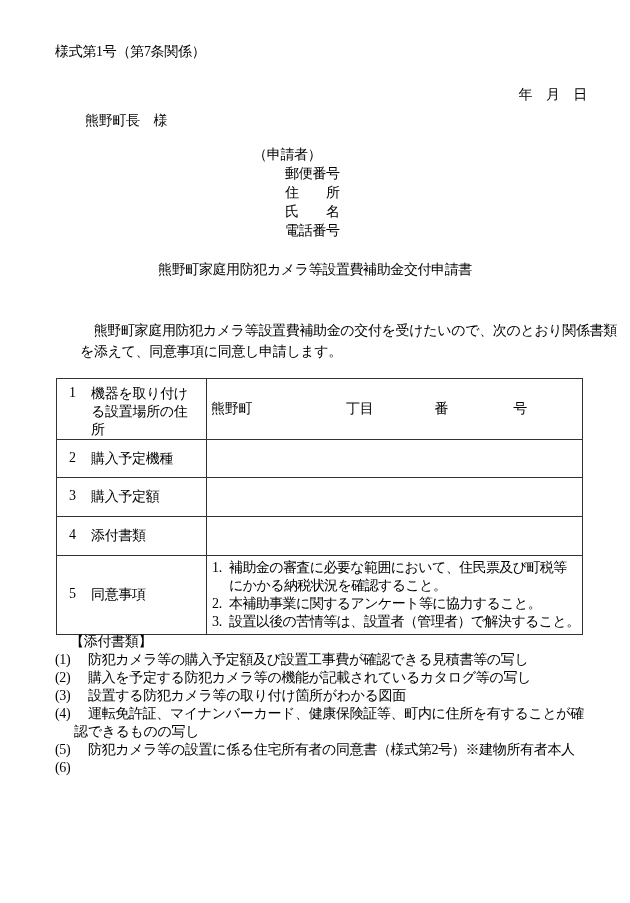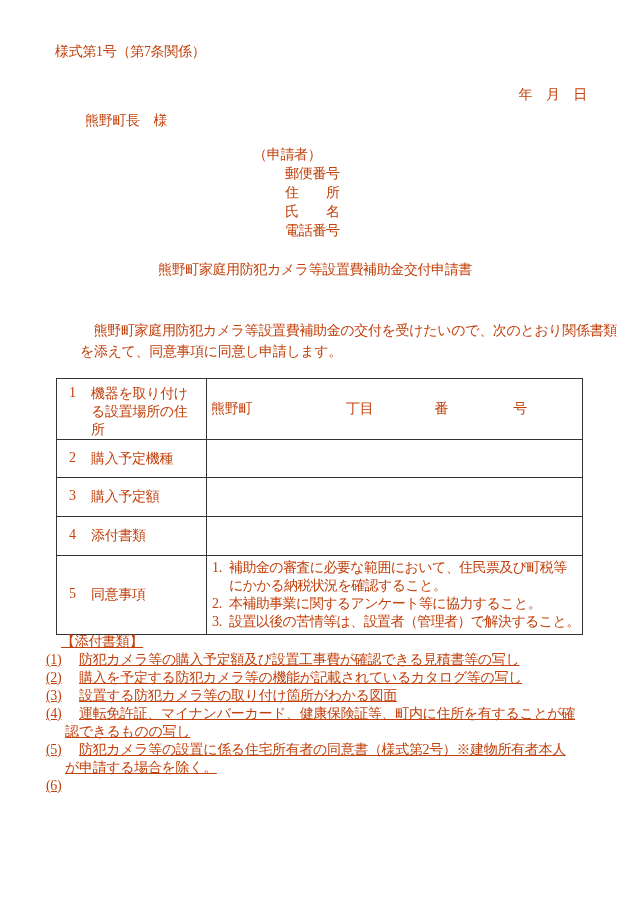--- a/index.html
+++ b/index.html
@@ -5,21 +5,21 @@
   html, body {
     margin: 0;
     padding: 0;
     background: #ffffff;
   }
   .page {
     position: relative;
     width: 630px;
     height: 903px;
     background: #ffffff;
-    color: #c2410c;
+    color: #000000;
     font-family: "Liberation Serif", "DejaVu Serif", serif;
     font-size: 14px;
     letter-spacing: -0.3px;
     overflow: hidden;
   }
   .form-id    { position: absolute; left: 55px;  top: 43px; }
   .date-line  { position: absolute; left: 0; right: 43px; top: 86px; text-align: right; }
   .addressee  { position: absolute; left: 85px;  top: 112px; }
 
   .applicant  { position: absolute; left: 253px; top: 145px; line-height: 19px; }
@@ -50,21 +50,21 @@
   .addr-line { display: flex; padding-left: 4px; white-space: nowrap; }
   .addr-line .seg1 { margin-left: 94px; }
   .addr-line .seg2 { margin-left: 61px; }
   .addr-line .seg3 { margin-left: 65px; }
 
   td.consent-cell { vertical-align: top; padding: 3px 2px 0 5px; }
   .consent-item { display: flex; line-height: 18px; }
   .consent-no { width: 17px; flex: none; }
   .consent-lines div { white-space: nowrap; letter-spacing: -0.6px; }
 
-  .attachments { position: absolute; left: 46px; top: 633px; line-height: 18px; text-decoration: underline; }
+  .attachments { position: absolute; left: 55px; top: 633px; line-height: 18px; }
   .attach-heading { margin-left: 15px; }
   .attach-item { display: flex; }
   .attach-no { width: 33px; flex: none; }
   .attach-lines div { white-space: nowrap; letter-spacing: -0.35px; }
   .attach-lines div + div { margin-left: -14px; }
 </style>
 </head>
 <body>
 
 <div class="page">
@@ -209,21 +209,20 @@
       <div class="attach-lines">
         <div>運転免許証、マイナンバーカード、健康保険証等、町内に住所を有することが確</div>
         <div>認できるものの写し</div>
       </div>
     </div>
 
     <div class="attach-item">
       <span class="attach-no">(5)</span>
       <div class="attach-lines">
         <div>防犯カメラ等の設置に係る住宅所有者の同意書（様式第2号）※建物所有者本人</div>
-        <div>が申請する場合を除く。</div>
       </div>
     </div>
 
     <div class="attach-item">
       <span class="attach-no">(6)</span>
     </div>
   </div>
 
 </div>
 

